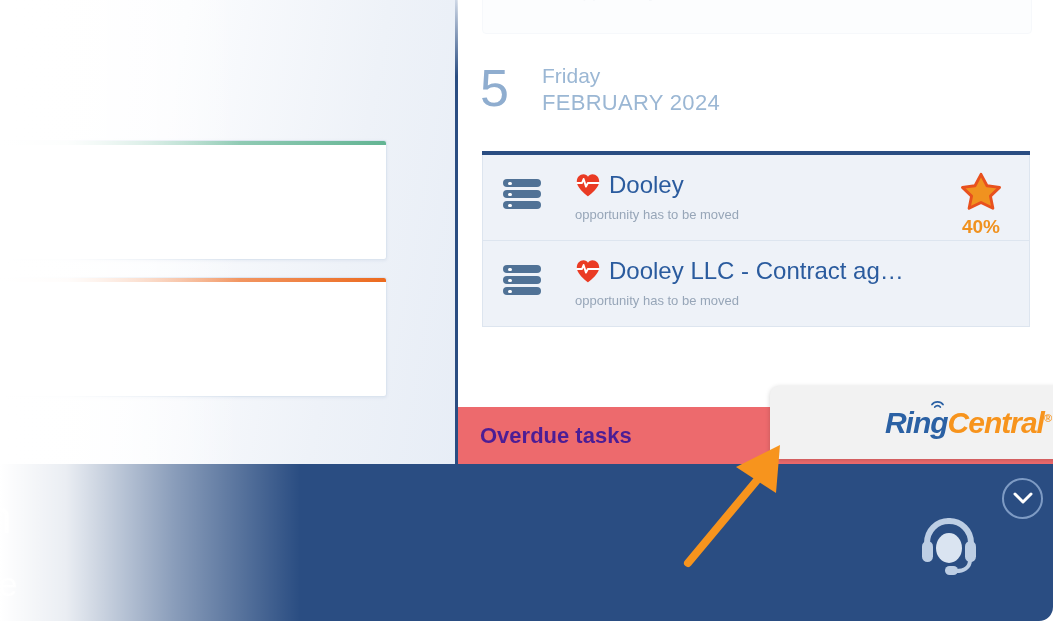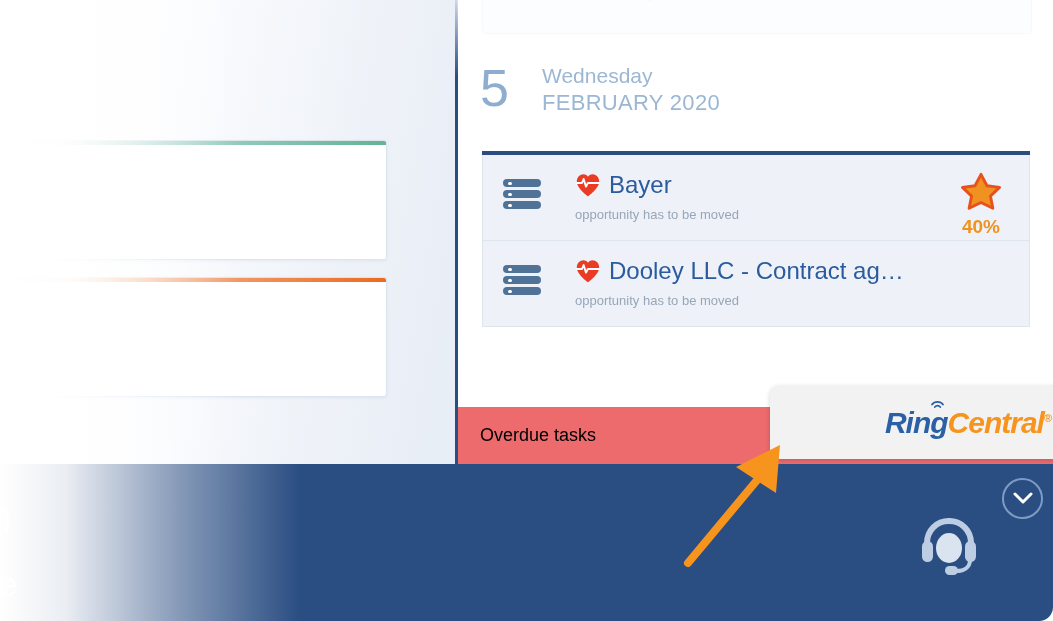--- a/index.html
+++ b/index.html
@@ -218,23 +218,23 @@
     position: absolute;
     left: 458px; top: 407px;
     width: 595px;
     height: 57px;
     background: #ed6a6d;
     display: flex;
     align-items: center;
   }
   .overdue-label {
     margin-left: 22px;
-    color: #000000;
-    font-size: 18px;
-    font-weight: 400;
+    color: #4c1d95;
+    font-size: 22px;
+    font-weight: 700;
   }
 
   
   .bottom-bar {
     position: absolute;
     left: 0; top: 464px;
     width: 1053px;
     height: 157px;
     background: #2a4d82;
     border-bottom-right-radius: 14px;
@@ -337,22 +337,22 @@
   <div class="task-pane">
 
     <div class="partial-row">
       <div class="pr-sub">opportunity has to be closed</div>
       <div class="pr-pct">40%</div>
     </div>
 
     <div class="date-header">
       <div class="date-day-num">5</div>
       <div class="date-labels">
-        <div class="date-weekday">Wednesday</div>
-        <div class="date-monthyear">FEBRUARY 2020</div>
+        <div class="date-weekday">Friday</div>
+        <div class="date-monthyear">FEBRUARY 2024</div>
       </div>
     </div>
 
     <div class="task-group">
 
       <div class="task-row">
         <div class="row-icon">
           <div class="server-bar">
               <span class="led"></span>
             </div>
@@ -361,21 +361,21 @@
             </div>
           <div class="server-bar">
               <span class="led"></span>
             </div>
         </div>
         <div class="row-title-line">
           <svg class="heart-pulse-icon" width="26" height="24" viewBox="0 0 32 30">
             <path d="M16 29 C16 29 2 19.5 2 10.5 C2 5.2 5.9 1.5 10.3 1.5 C13 1.5 15 3 16 4.6 C17 3 19 1.5 21.7 1.5 C26.1 1.5 30 5.2 30 10.5 C30 19.5 16 29 16 29 Z" fill="#ea3b24"></path>
             <path d="M2.5 12.5 H8.5 L10.5 7.5 L13.5 17 L15.8 12.5 H29.5" fill="none" stroke="#ffffff" stroke-width="2.4" stroke-linecap="round" stroke-linejoin="round"></path>
           </svg>
-          <span class="row-title">Bayer</span>
+          <span class="row-title">Dooley</span>
         </div>
         <div class="row-subtitle">opportunity has to be moved</div>
         <div class="row-score score-orange">
           <svg width="42" height="40" viewBox="0 0 44 42">
             <path d="M22 3.5 L28.3 15.5 L41.5 17.2 L31.9 26.4 L34.5 39.2 L22 33 L9.5 39.2 L12.1 26.4 L2.5 17.2 L15.7 15.5 Z" fill="#f0921f" stroke="#e8511e" stroke-width="3" stroke-linejoin="round"></path>
           </svg>
           <div class="row-pct">40%</div>
         </div>
       </div>
 

